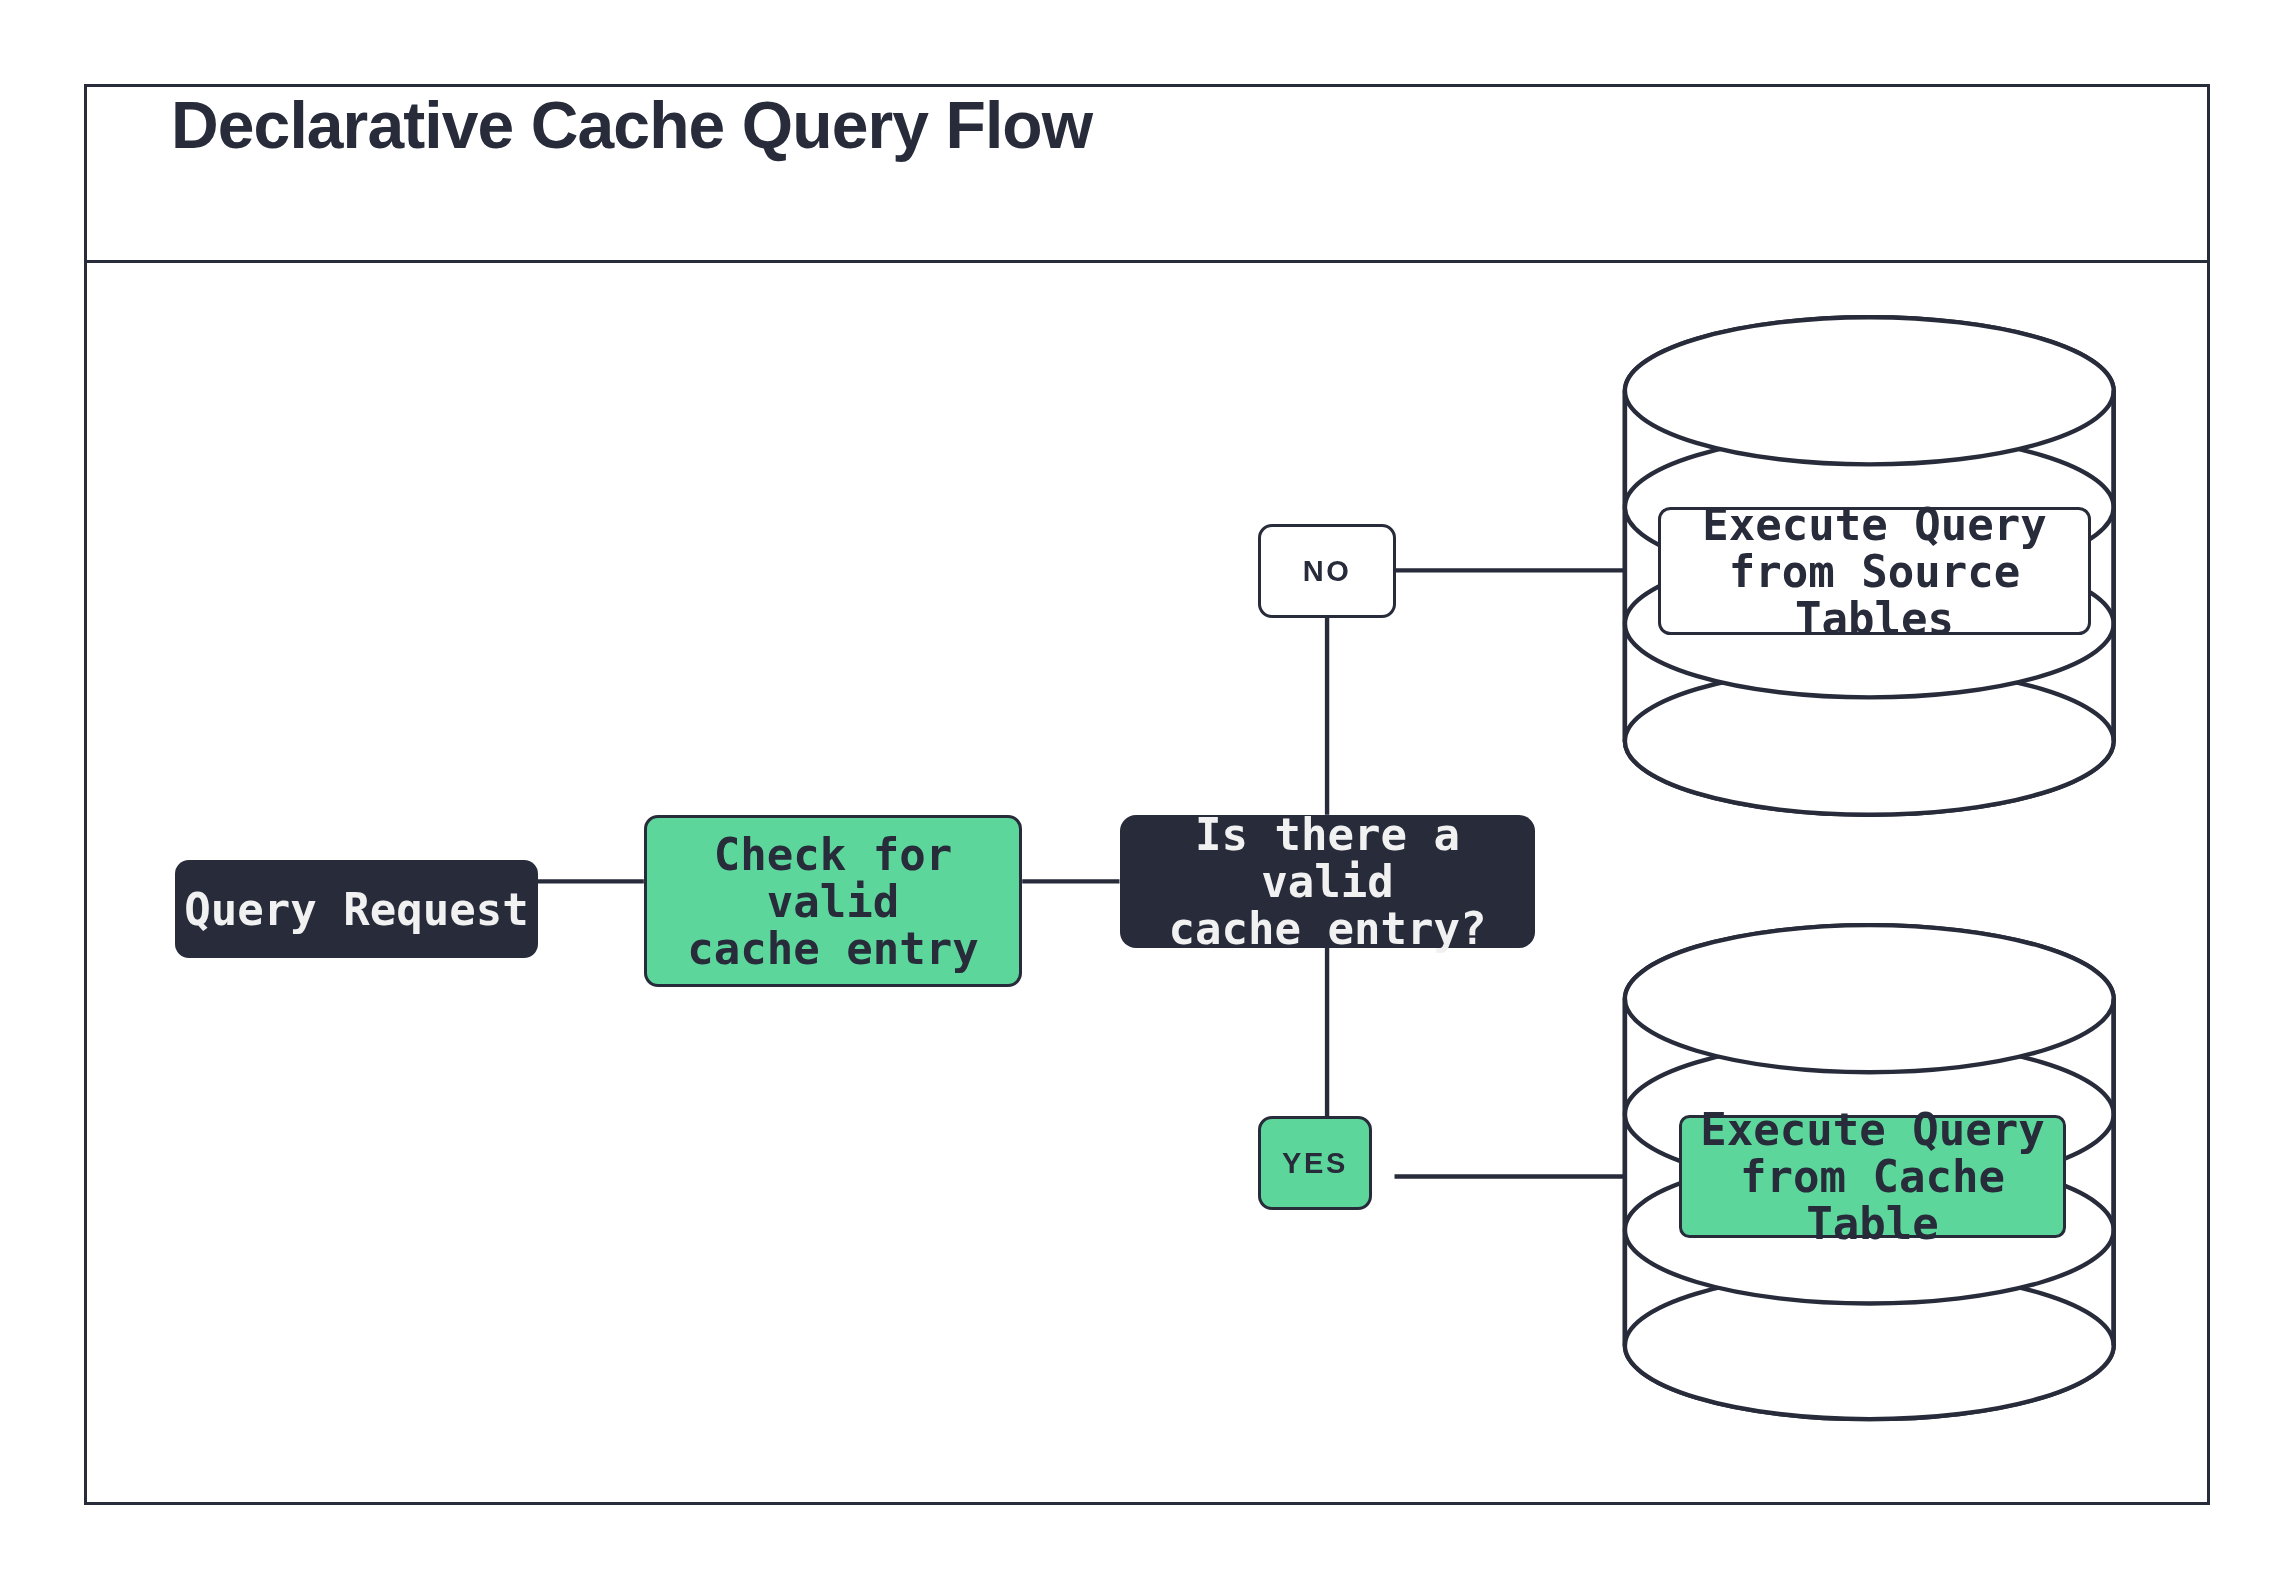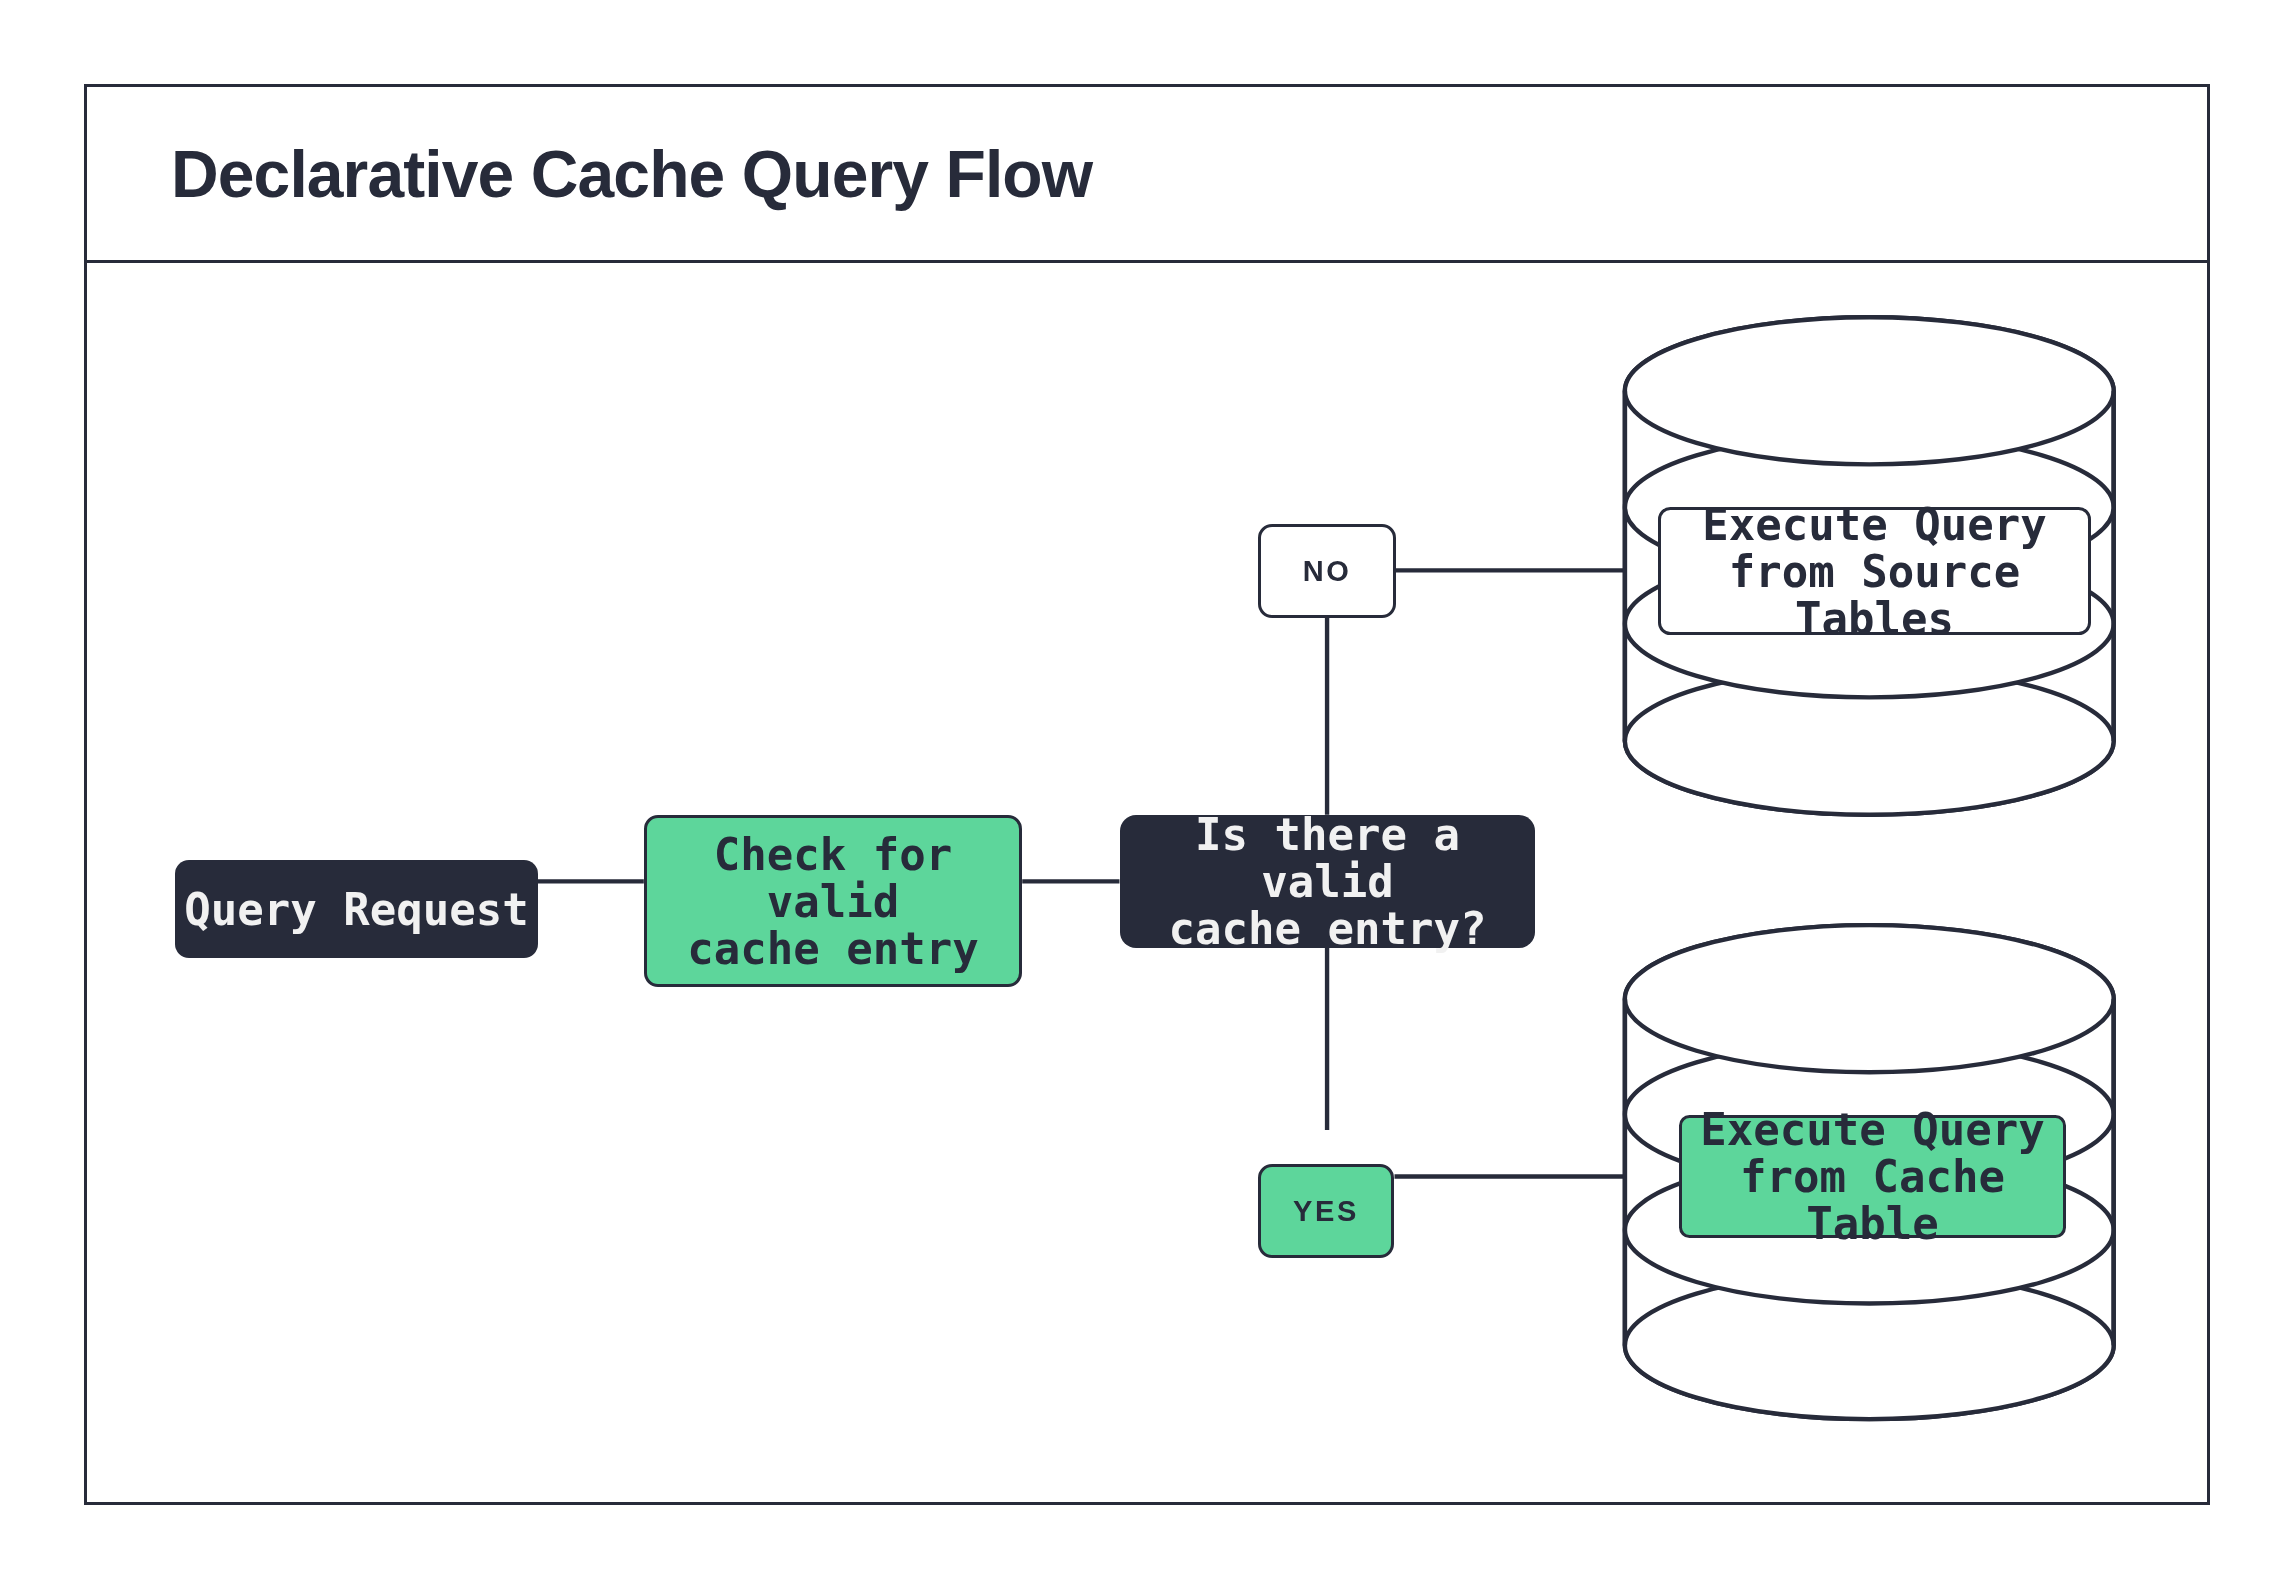--- a/index.html
+++ b/index.html
@@ -15,21 +15,21 @@
     position:relative;overflow:hidden;
     font-family:"Liberation Sans", sans-serif;
   }
   .frame{
     position:absolute;left:84px;top:84px;width:2126px;height:1421px;
     border:3.5px solid var(--ink);background:transparent;
   }
   .header{
     position:absolute;left:0;top:0;width:100%;height:176px;
     border-bottom:3.5px solid var(--ink);
-    display:flex;align-items:center;
+    display:flex;align-items:flex-start;
   }
   .title{
     font-size:66px;font-weight:700;color:var(--ink);
     letter-spacing:-0.9px;padding-left:84px;
     font-family:"Liberation Sans", sans-serif;
   }
   svg.layer{position:absolute;left:0;top:0;width:2295px;height:1591px;}
   .node{
     position:absolute;display:flex;align-items:center;justify-content:center;
     text-align:center;
@@ -41,21 +41,21 @@
   .node.green{background:var(--green);border:3.5px solid var(--ink);border-radius:14px;}
   .node.white{background:var(--paper);border:3.5px solid var(--ink);border-radius:14px;}
   .branch{
     font-family:"Liberation Sans", sans-serif;
     font-weight:700;font-size:29px;letter-spacing:2.6px;line-height:1;
   }
   #node-query{left:175px;top:832px;width:363px;height:98px;margin-top:28px;}
   #node-check{left:644px;top:815px;width:378px;height:172px;}
   #node-decision{left:1120px;top:815px;width:415px;height:133px;border-radius:16px;}
   #node-no{left:1258px;top:524px;width:138px;height:94px;}
-  #node-yes{left:1258px;top:1164px;width:136px;height:94px;}
+  #node-yes{left:1258px;top:1116px;width:114px;height:94px;}
   #label-source{left:1658px;top:507px;width:433px;height:128px;border-radius:12.3px;}
   #label-cache{left:1679px;top:1115px;width:387px;height:123px;border-radius:10.5px;}
 </style>
 </head>
 <body>
 
 <div class="frame">
   <div class="header">
     <div class="title">Declarative Cache Query Flow</div>
   </div>

